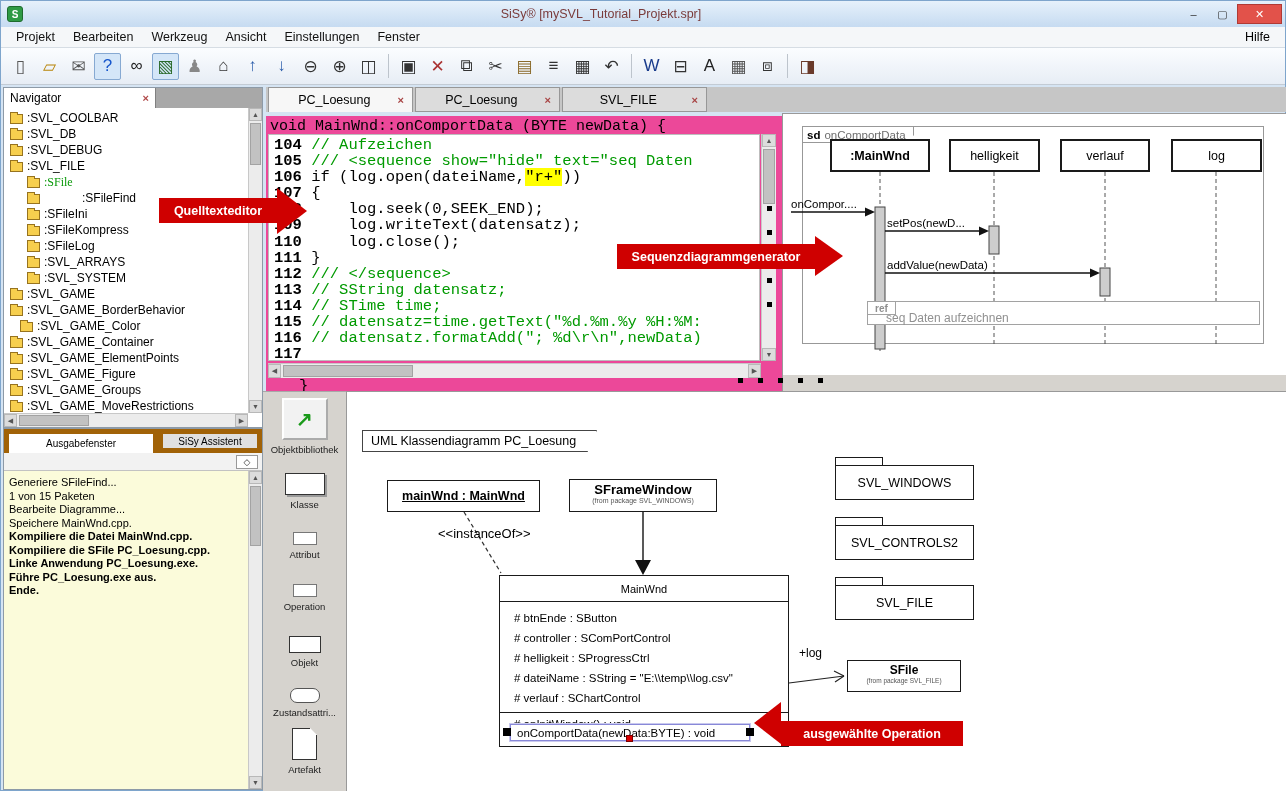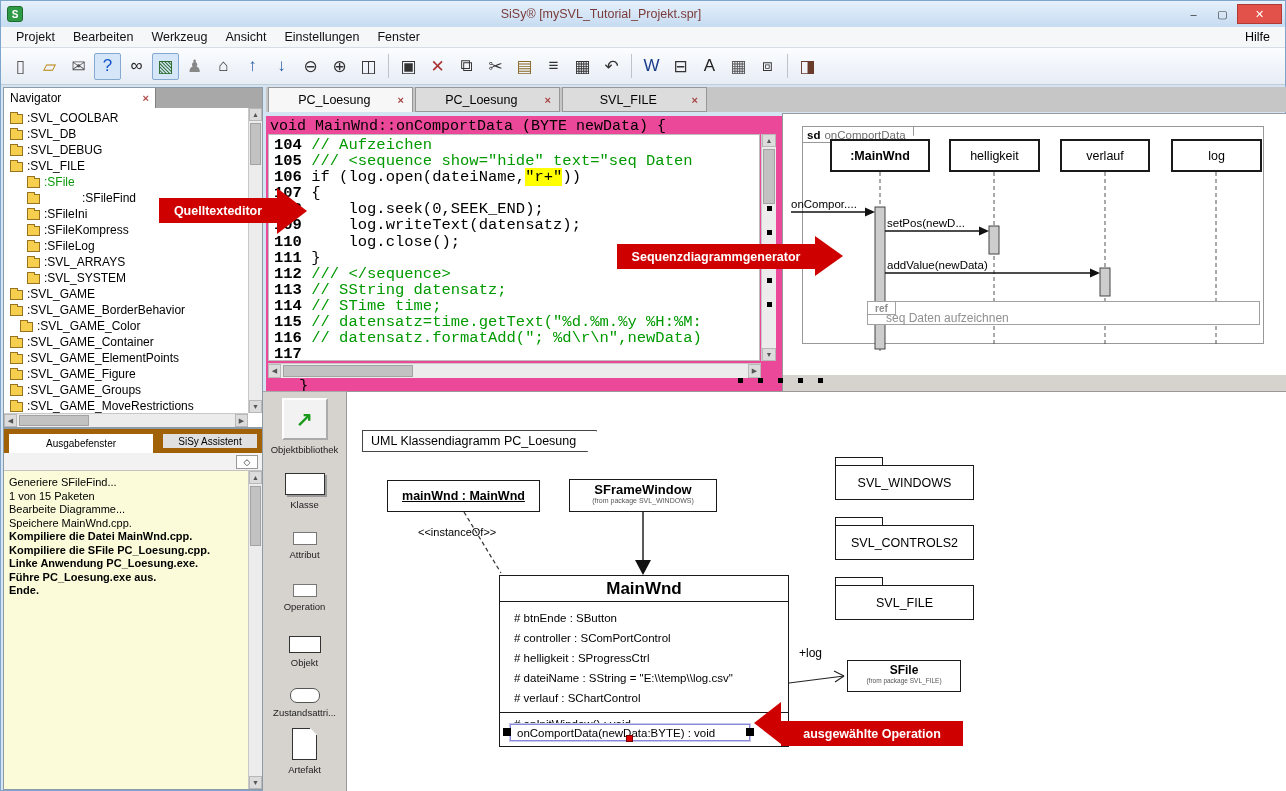--- a/index.html
+++ b/index.html
@@ -106,21 +106,21 @@
   .pi-artifact{width:25px;height:32px;background:#fff;border:1px solid #333;position:relative}
   .pi-artifact::before{content:"";position:absolute;right:-1px;top:-1px;border-top:7px solid #d6d3ce;border-left:7px solid #fff;width:0;height:0}
 
   
   .classdiag{position:absolute;left:345px;top:306px;width:941px;height:401px;background:#fff;border-left:1px solid #999;border-top:1px solid #999}
   .diag-tab{position:absolute;left:15px;top:38px;width:235px;height:22px;border:1px solid #444;background:#fff;font-size:12.5px;display:flex;align-items:center;padding-left:8px;clip-path:polygon(0 0,100% 0,96% 100%,0 100%)}
   .uml-box{position:absolute;background:#fff;border:1.5px solid #1a1a1a}
   .obj-box{display:flex;align-items:center;justify-content:center;font-size:12.5px;font-weight:bold;text-decoration:underline}
   .cls-head{text-align:center;font-weight:bold;font-size:13px;padding-top:2px}
   .cls-from{text-align:center;font-size:7px;color:#555}
-  .mainwnd-head{height:26px;border-bottom:1px solid #1a1a1a;display:flex;align-items:center;justify-content:center;font-weight:bold;font-size:17px}
+  .mainwnd-head{height:26px;border-bottom:1px solid #1a1a1a;display:flex;align-items:center;justify-content:center;font-weight:normal;font-size:11px}
   .attr-line{font-size:11.5px;line-height:20px;white-space:pre}
   .ops-sep{border-top:1px solid #1a1a1a;margin-top:4px}
   .op-line{font-size:11.5px;line-height:15px;padding-top:4px;white-space:pre}
   .sel-op{position:absolute;left:163px;top:332px;width:240px;height:17px;border:1px solid #8888d8;box-shadow:0 0 0 1px #c9c9ee;font-size:11.5px;display:flex;align-items:center;padding-left:6px;background:#fff;white-space:nowrap}
   .handle{position:absolute;width:8px;height:8px;background:#000}
   .handle.red{width:7px;height:7px;background:#dd0000;border:1px solid #7a0000}
   .pkg-tab{position:absolute;width:48px;height:8px;border:1px solid #1a1a1a;border-bottom:none;background:#fff}
   .pkg-main{position:absolute;width:139px;height:35px;border:1px solid #1a1a1a;background:#fff;display:flex;align-items:center;justify-content:center;font-size:12.5px}
   .assoc-label{position:absolute;font-size:12px}
 
@@ -210,21 +210,21 @@
             <span class="tree-label">:SVL_DB</span>
           </div>
           <div class="tree-item" style="padding-left: 6px;">
             <span class="folder-icon"></span>
             <span class="tree-label">:SVL_DEBUG</span>
           </div>
           <div class="tree-item" style="padding-left: 6px;">
             <span class="folder-icon"></span>
             <span class="tree-label">:SVL_FILE</span>
           </div>
-          <div class="tree-item" style="padding-left: 23px;">
+          <div class="tree-item" style="padding-left: 23px; font-family: Liberation Serif, serif;">
             <span class="folder-icon"></span>
             <span class="tree-label hl">:SFile</span>
           </div>
           <div class="tree-item" style="padding-left: 23px; gap: 38px;">
             <span class="folder-icon"></span>
             <span class="tree-label">:SFileFind</span>
           </div>
           <div class="tree-item" style="padding-left: 23px;">
             <span class="folder-icon"></span>
             <span class="tree-label">:SFileIni</span>
@@ -450,21 +450,21 @@
 
       <div class="diag-tab">UML Klassendiagramm PC_Loesung</div>
 
       <div class="uml-box obj-box" style="left:40px;top:88px;width:153px;height:32px">mainWnd : MainWnd</div>
 
       <div class="uml-box" style="left:222px;top:87px;width:148px;height:33px">
         <div class="cls-head">SFrameWindow</div>
         <div class="cls-from">(from package SVL_WINDOWS)</div>
       </div>
 
-      <div class="seq-label" style="left:71px;top:134px;font-size:11px">&lt;&lt;instanceOf&gt;&gt;</div>
+      <div class="seq-label" style="left:91px;top:134px;font-size:13px">&lt;&lt;instanceOf&gt;&gt;</div>
 
       <div class="uml-box" style="left:152px;top:183px;width:290px;height:172px">
         <div class="mainwnd-head">MainWnd</div>
         <div style="padding:6px 0 0 14px">
             <div class="attr-line"># btnEnde : SButton</div>
             <div class="attr-line"># controller : SComPortControl</div>
             <div class="attr-line"># helligkeit : SProgressCtrl</div>
             <div class="attr-line"># dateiName : SString = "E:\\temp\\log.csv"</div>
             <div class="attr-line"># verlauf : SChartControl</div>
           </div>

